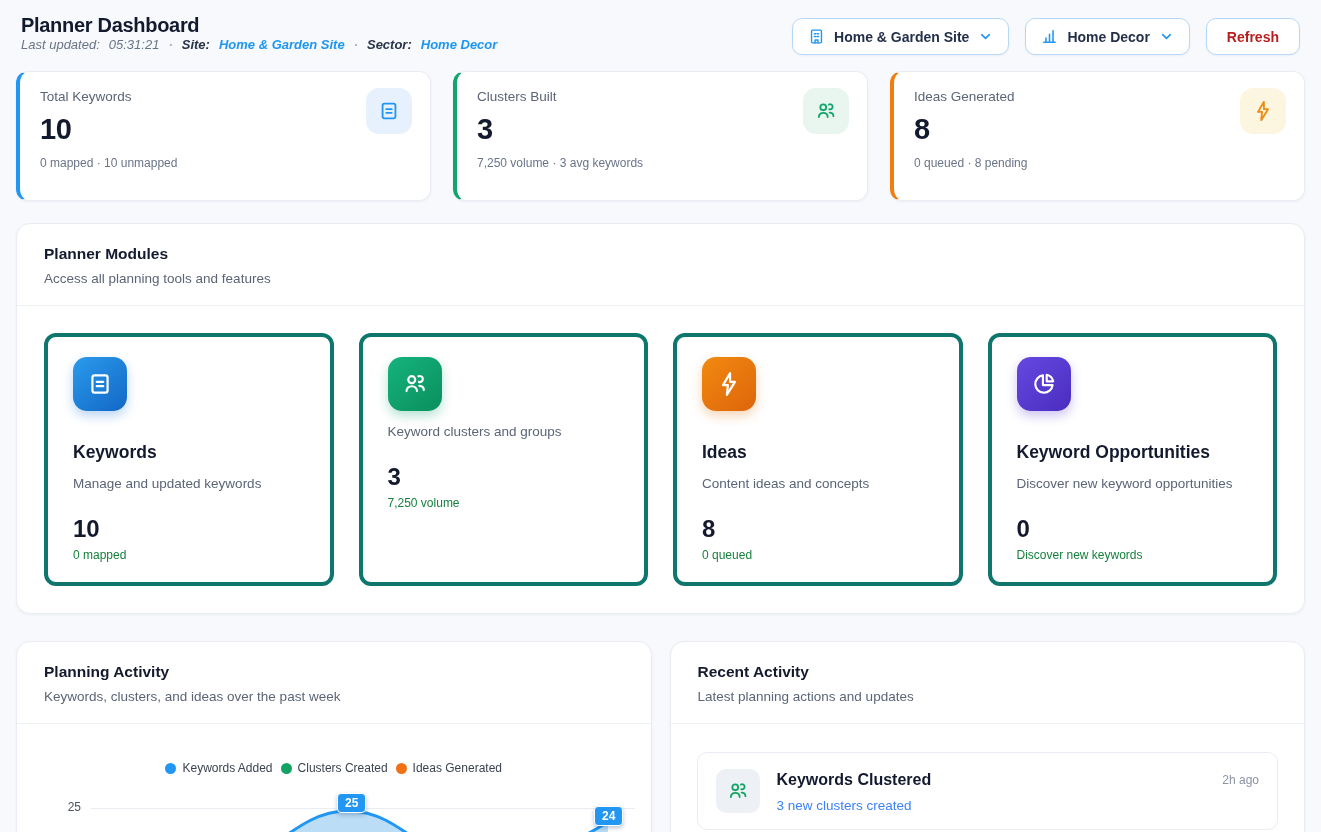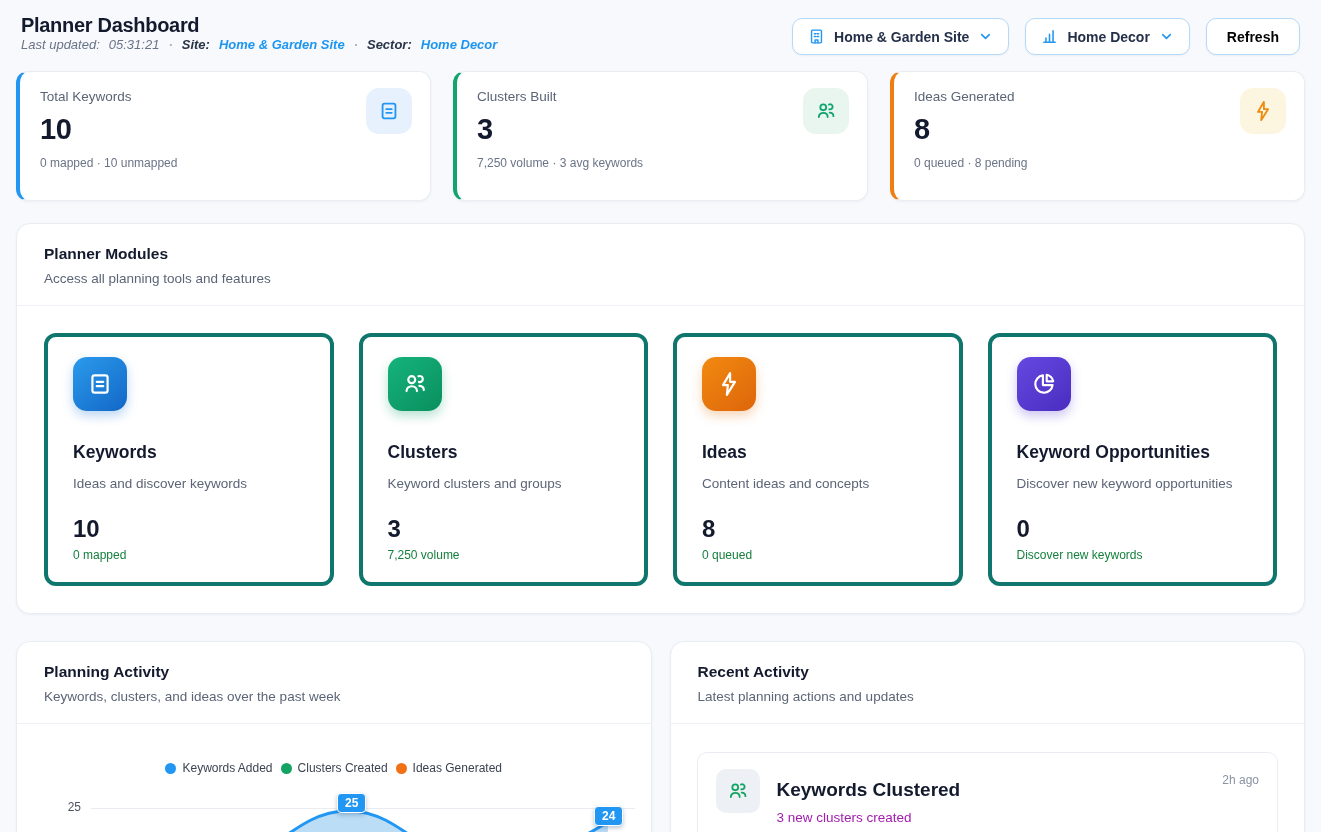--- a/index.html
+++ b/index.html
@@ -19,21 +19,21 @@
   .meta-label { color:#2a3448; font-weight:700; }
   .meta-link { color:#1e96f0; font-weight:600; cursor:pointer; }
   .controls { display:flex; gap:16px; margin-top:4px; }
   .ctrl-btn {
     display:inline-flex; align-items:center; gap:9px; height:37px; padding:0 15px;
     background:#fff; border:1.5px solid #b5d9f8; border-radius:10px;
     font-size:14px; font-weight:700; color:#243049; cursor:pointer;
     box-shadow:0 1px 2px rgba(13,41,92,.05);
   }
   .ctrl-btn svg { display:block; }
-  .refresh-btn { color:#000000; padding:0 20px;text-align:center; }
+  .refresh-btn { color:#b91c1c; padding:0 20px;text-align:center; }
 
   
   .stats-grid { display:grid; grid-template-columns:repeat(3,1fr); gap:22px; margin-top:16px; }
   .stat-card {
     position:relative; height:130px; background:#fff; border:1px solid #e9edf3;
     border-left:4px solid #2196f3; border-radius:12px; padding:17px 20px;
     box-shadow:0 1px 3px rgba(16,42,83,.05);
   }
   .stat-label { font-size:13.5px; color:#5b6576; }
   .stat-value { font-size:29px; font-weight:800; color:#141a2e; margin-top:9px; letter-spacing:-0.5px; }
@@ -87,22 +87,22 @@
   .badge-1 { left:320px; top:10px; }
   .badge-2 { left:577px; top:23px; }
 
   
   .activity-list { padding:28px 26px; }
   .activity-item { display:flex; align-items:flex-start; gap:17px; border:1px solid #e9edf3;
     border-radius:10px; padding:16px 18px; background:#fff; }
   .activity-icon { width:44px; height:44px; border-radius:10px; background:#edf1f6; color:#13a463;
     display:flex; align-items:center; justify-content:center; flex:0 0 44px; }
   .activity-body { flex:1; }
-  .activity-title { font-size:19px; font-weight:800; color:#141a2e; margin-top:10px; }
-  .activity-desc { font-size:13.5px; color:#a21caf; margin-top:9px; }
+  .activity-title { font-size:16px; font-weight:800; color:#141a2e; margin-top:2px; }
+  .activity-desc { font-size:13.5px; color:#3b82f6; margin-top:9px; }
   .activity-time { font-size:12px; color:#8a93a3; margin-top:4px; }
 </style>
 </head>
 <body>
 
 <div class="page">
 
   <div class="topbar">
     <div>
       <div class="page-title">Planner Dashboard</div>
@@ -194,34 +194,33 @@
     <div class="modules-grid">
 
       <div class="module-card">
         <div class="module-icon m-blue">
           <svg width="26" height="26" viewBox="0 0 24 24" fill="none" stroke="#fff" stroke-width="2" stroke-linecap="round" stroke-linejoin="round">
               <rect x="5" y="4" width="14" height="16" rx="2"></rect>
               <path d="M9 10h6M9 14h6"></path>
             </svg>
         </div>
         <div class="module-title">Keywords</div>
-        <div class="module-desc">Ideas and discover keywords</div>
+        <div class="module-desc">Manage and updated keywords</div>
         <div class="module-value">10</div>
         <div class="module-detail">0 mapped</div>
       </div>
 
       <div class="module-card">
         <div class="module-icon m-green">
           <svg width="26" height="26" viewBox="0 0 24 24" fill="none" stroke="#fff" stroke-width="2" stroke-linecap="round" stroke-linejoin="round">
               <circle cx="9" cy="8" r="3.2"></circle>
               <path d="M4.2 18.5c0-2.7 2.1-4.4 4.8-4.4s4.8 1.7 4.8 4.4"></path>
               <path d="M15.2 4.9a2.8 2.8 0 1 1 .4 5.2M16 13.7c2.4.1 4.1 1.6 4.1 3.9"></path>
             </svg>
         </div>
-        <div class="module-title">Clusters</div>
         <div class="module-desc">Keyword clusters and groups</div>
         <div class="module-value">3</div>
         <div class="module-detail">7,250 volume</div>
       </div>
 
       <div class="module-card">
         <div class="module-icon m-orange">
           <svg width="26" height="26" viewBox="0 0 24 24" fill="none" stroke="#fff" stroke-width="2" stroke-linecap="round" stroke-linejoin="round">
               <path d="M13 2 6.5 13H11l-1 9L17.5 10H13l0-8z"></path>
             </svg>

